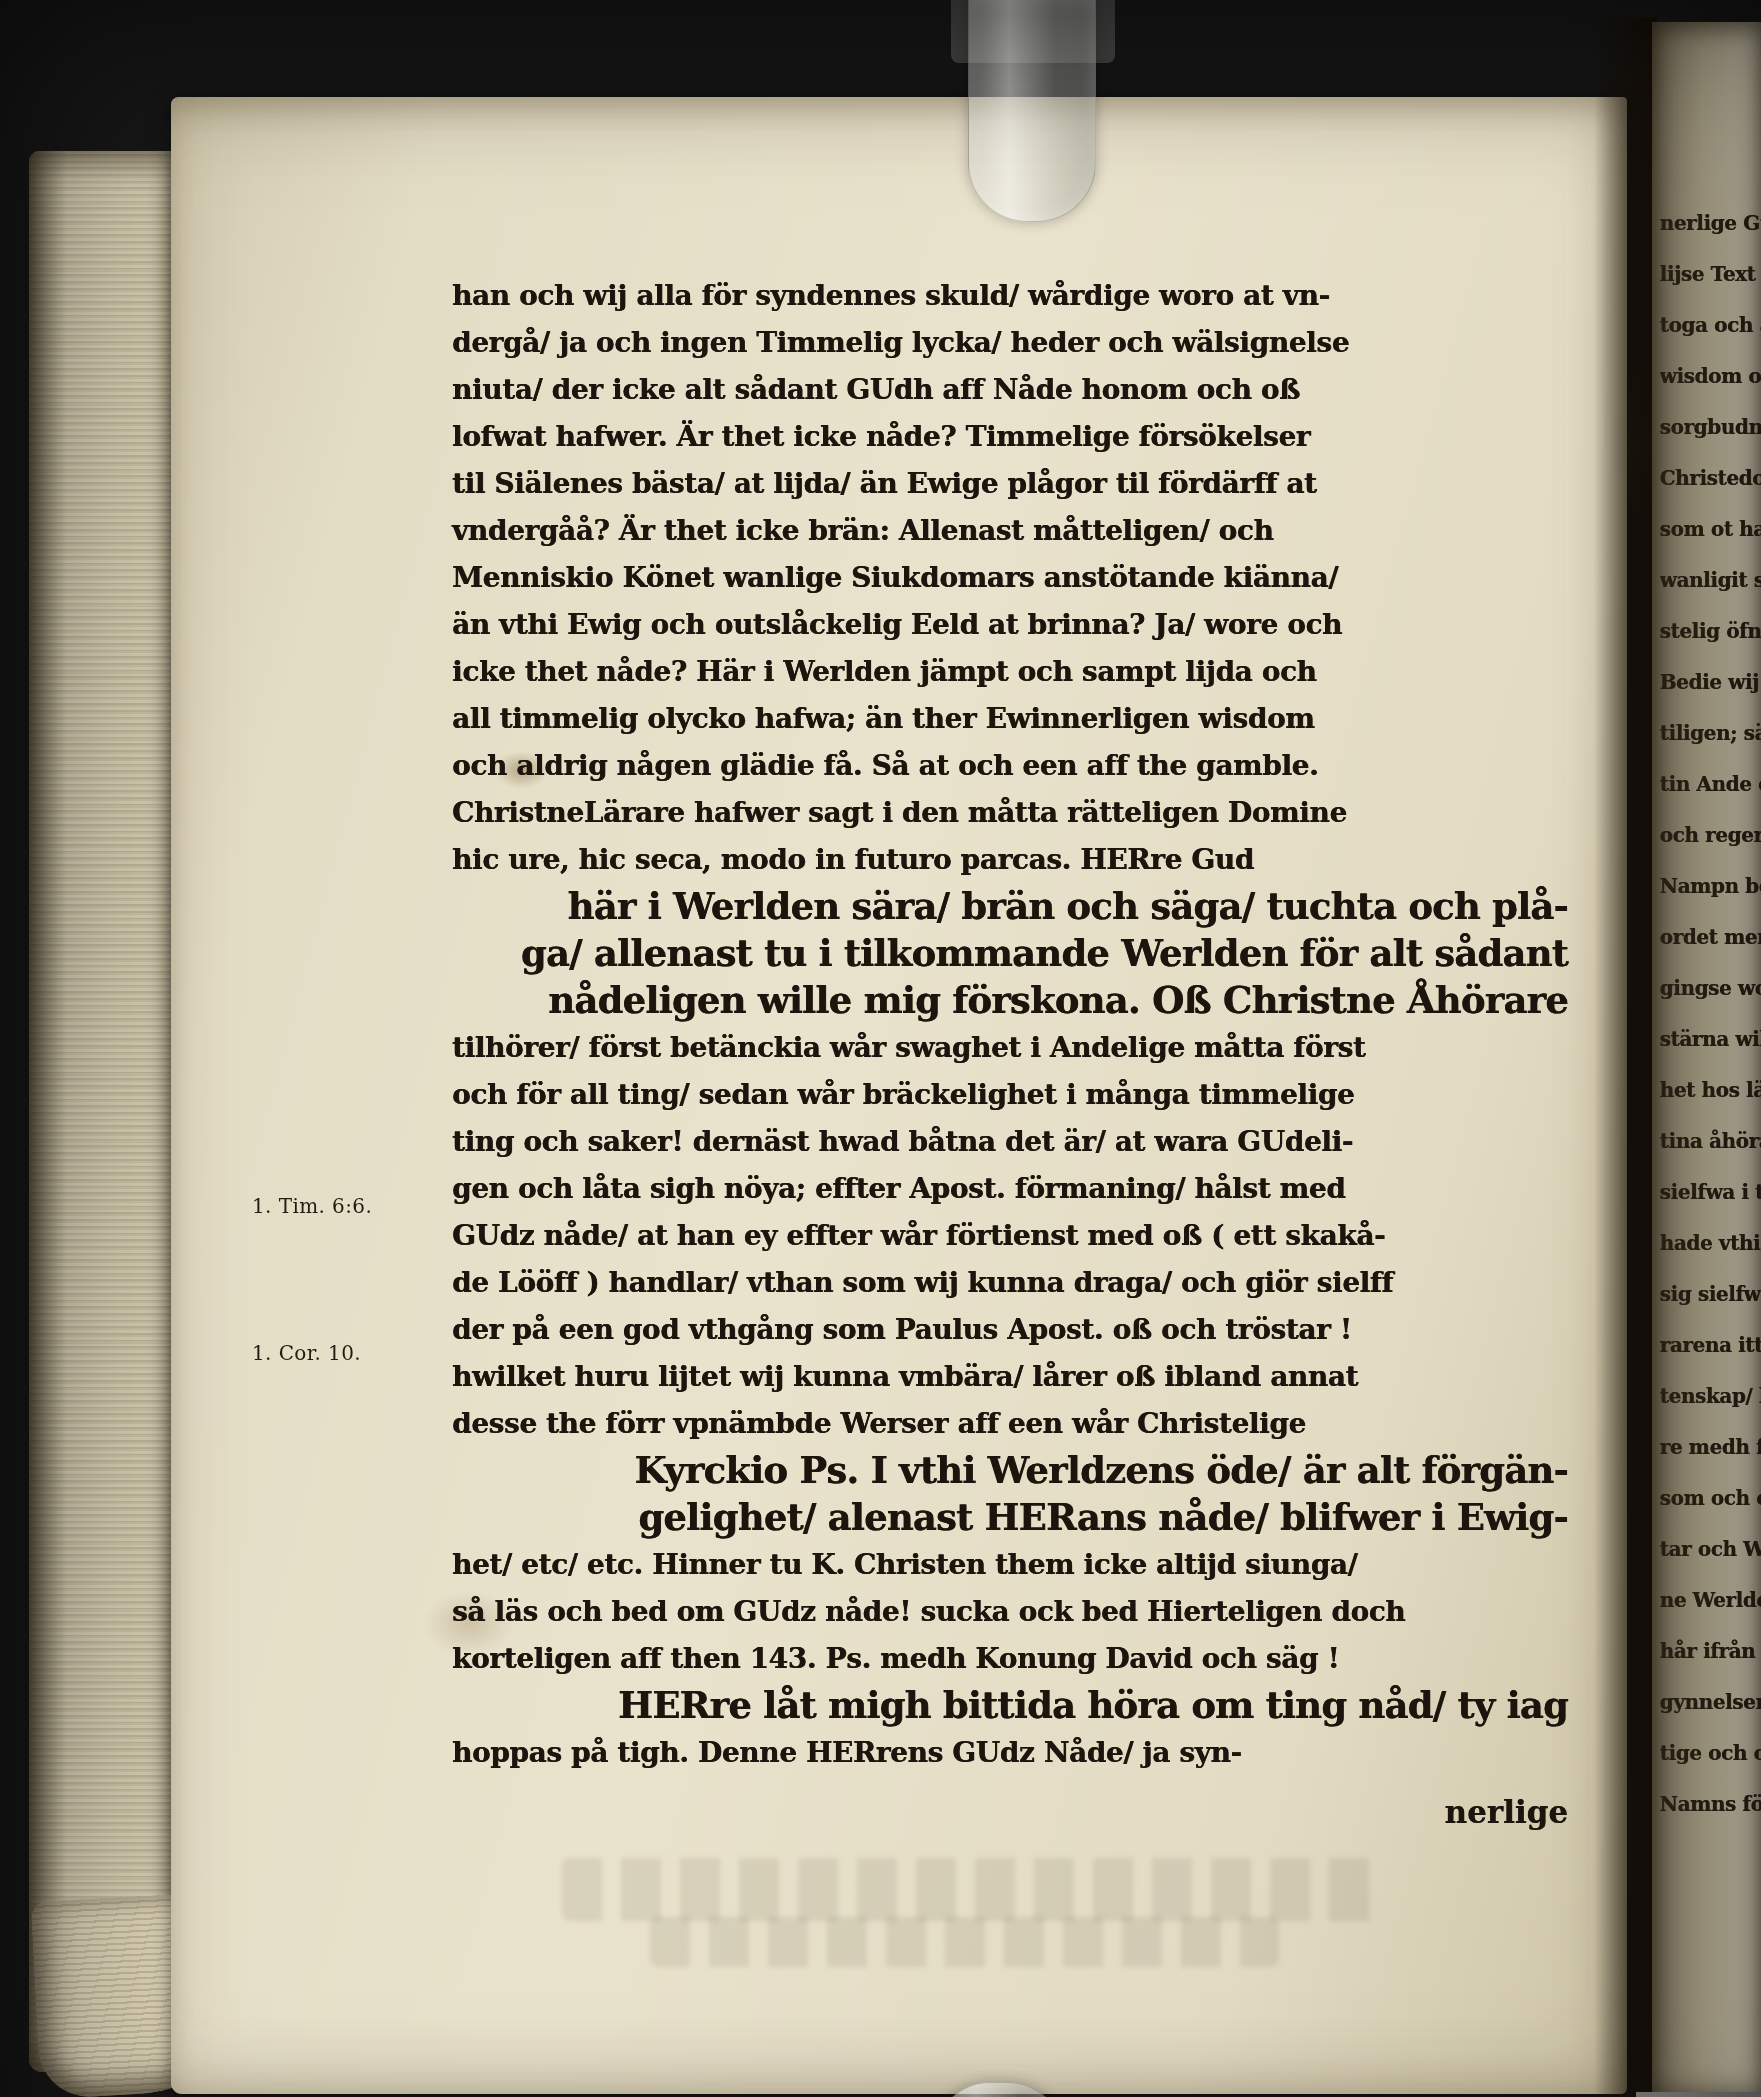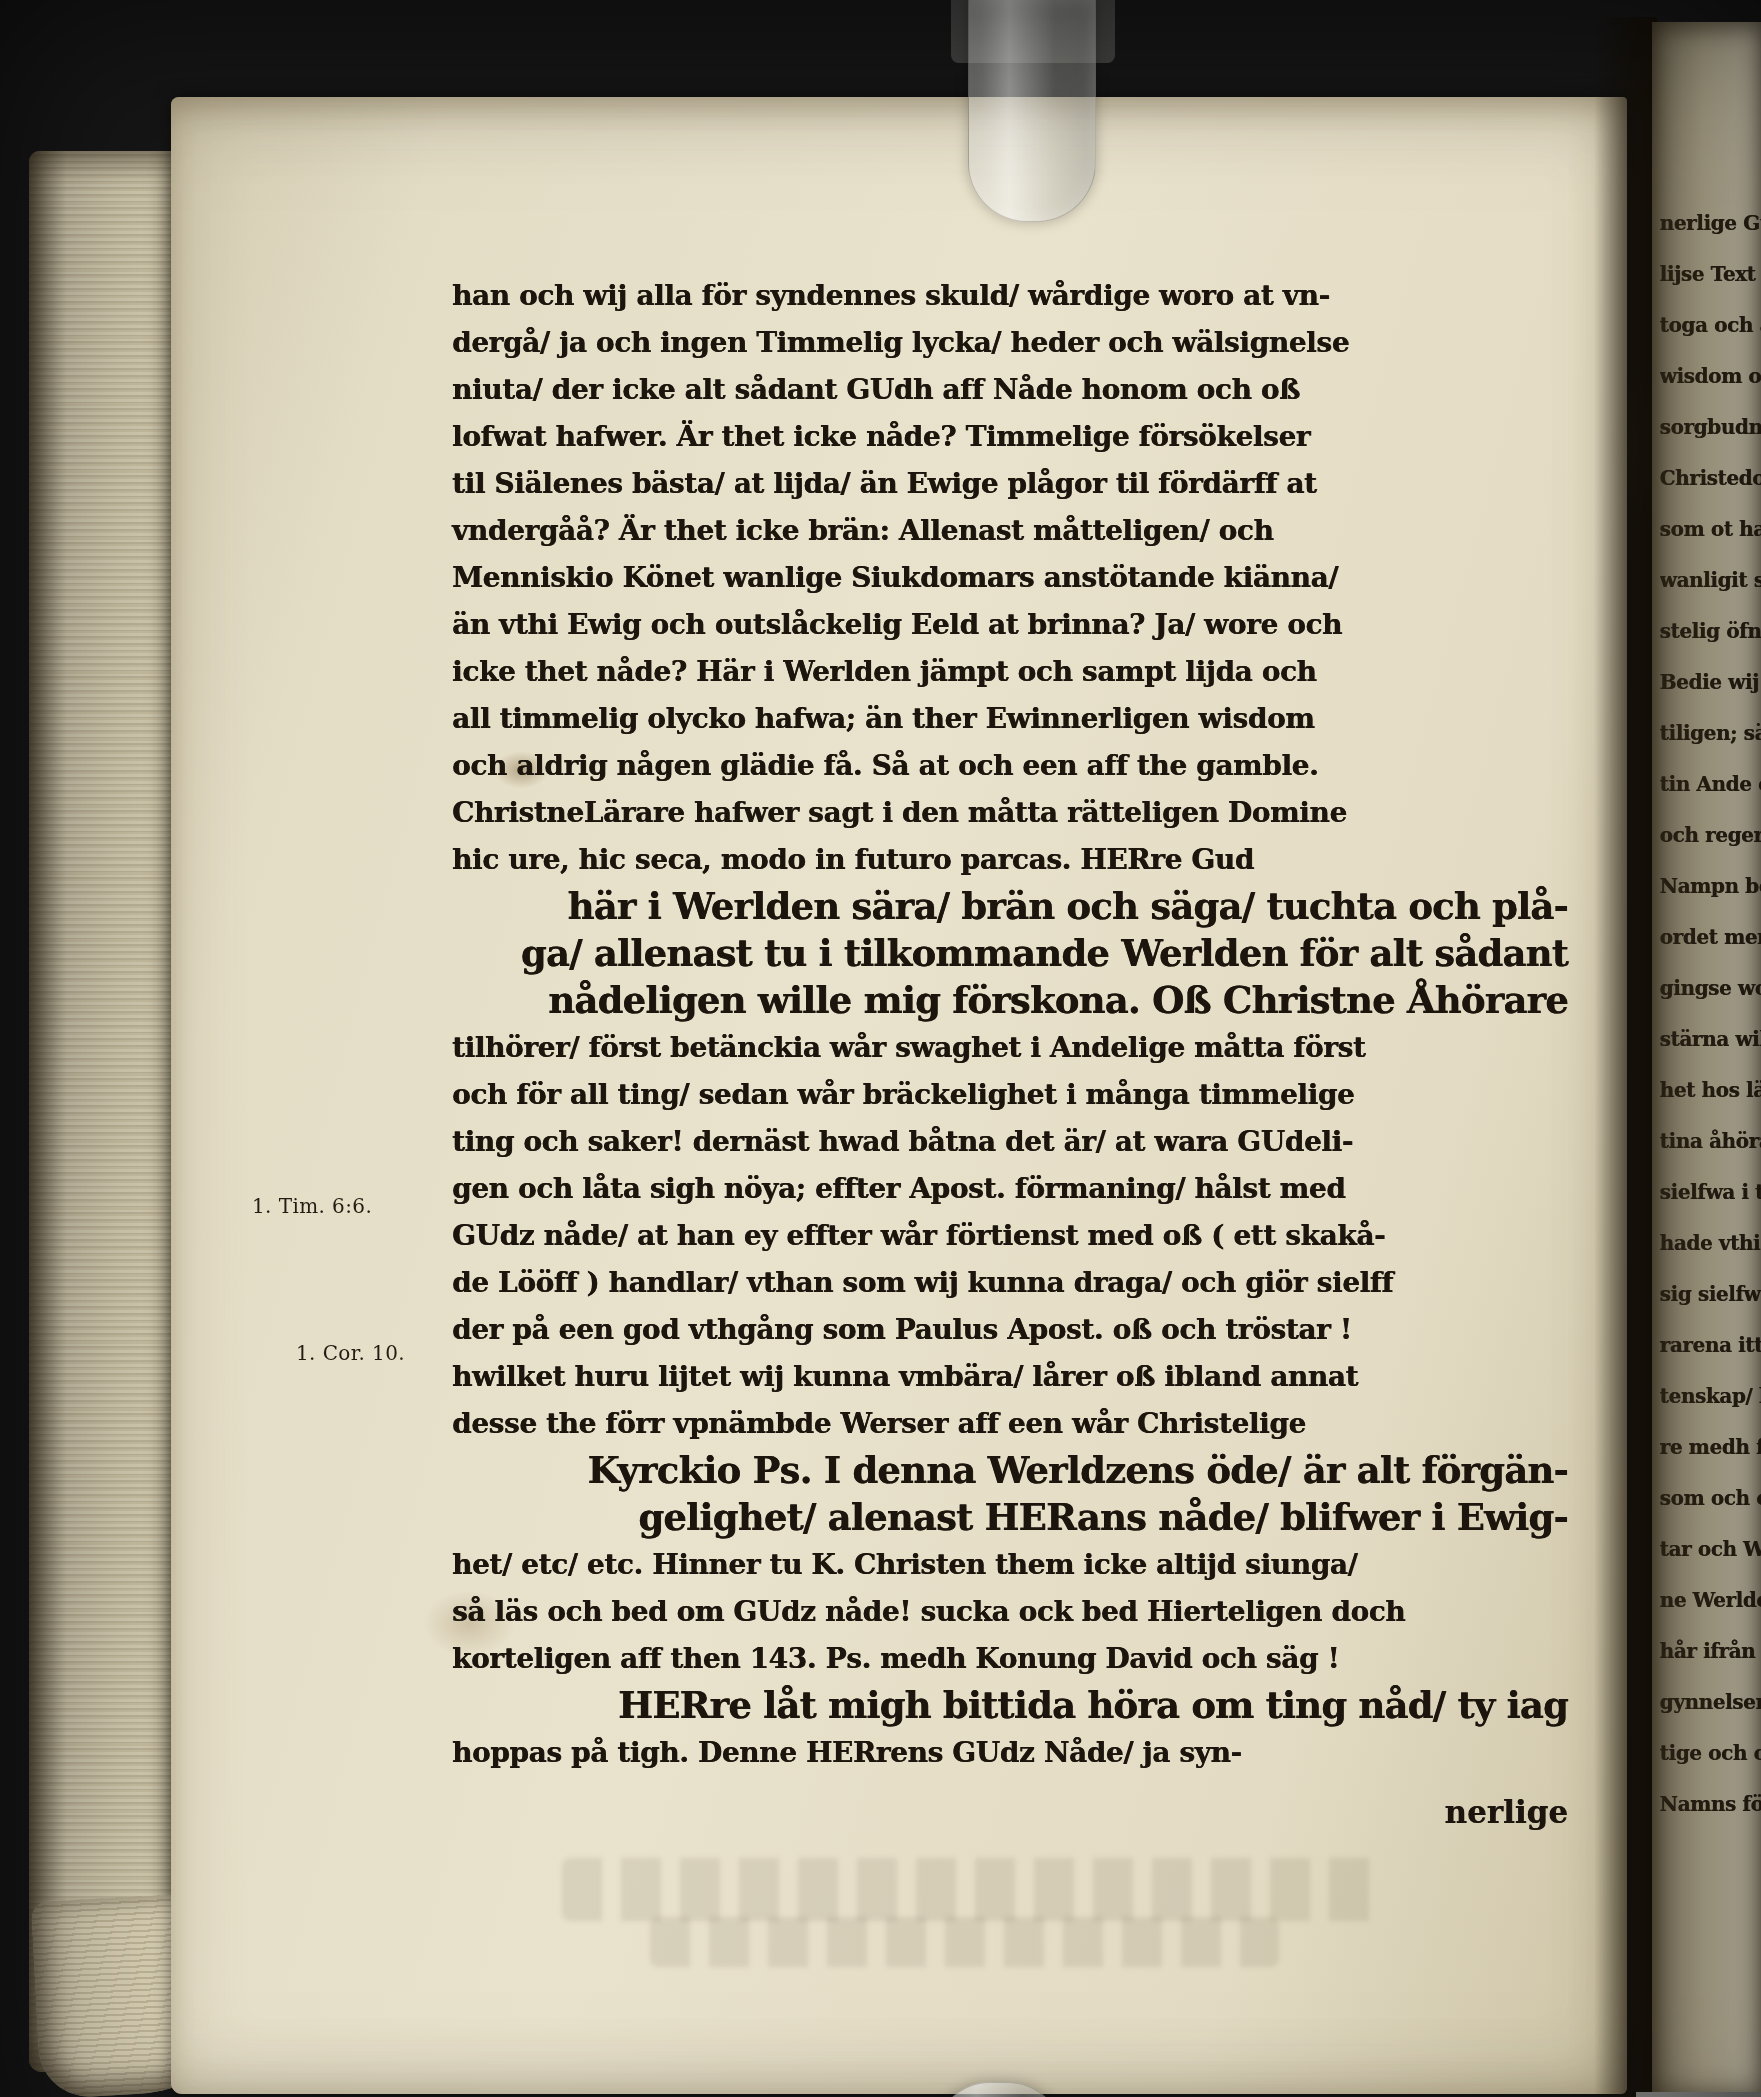--- a/index.html
+++ b/index.html
@@ -55,21 +55,21 @@
     font-size:31px;line-height:47px;font-weight:700;color:#1c150d;
     text-align:right;padding-right:88px;
     text-shadow:0.4px 0 0 rgba(28,21,13,.85);
   }
   .margin-note{
     position:absolute;left:252px;width:180px;
     font-size:20px;font-weight:400;color:#241c12;white-space:nowrap;
     letter-spacing:0.4px;
   }
   .note-1{top:1194px;}
-  .note-2{top:1341px;margin-left:44px;}
+  .note-2{top:1341px;}
   
   .show-through{
     position:absolute;left:562px;width:818px;height:63px;
     background:repeating-linear-gradient(90deg, rgba(70,58,38,.10) 0 40px, rgba(70,58,38,0) 40px 59px);
     filter:blur(2.9px);border-radius:8.4px;
   }
   .ghost-a{top:1858px;}
   .ghost-b{top:1917px;left:650px;width:629px;height:50px;}
   
   .gutter-shadow{
@@ -147,21 +147,21 @@
     <div class="text-line large">nådeligen wille mig förskona. Oß Christne Åhörare</div>
     <div class="text-line">tilhörer/ först betänckia wår swaghet i Andelige måtta först</div>
     <div class="text-line">och för all ting/ sedan wår bräckelighet i många timmelige</div>
     <div class="text-line">ting och saker! dernäst hwad båtna det är/ at wara GUdeli-</div>
     <div class="text-line">gen och låta sigh nöya; effter Apost. förmaning/ hålst med</div>
     <div class="text-line">GUdz nåde/ at han ey effter wår förtienst med oß ( ett skakå-</div>
     <div class="text-line">de Lööff ) handlar/ vthan som wij kunna draga/ och giör sielff</div>
     <div class="text-line">der på een god vthgång som Paulus Apost. oß och tröstar !</div>
     <div class="text-line">hwilket huru lijtet wij kunna vmbära/ lårer oß ibland annat</div>
     <div class="text-line">desse the förr vpnämbde Werser aff een wår Christelige</div>
-    <div class="text-line large">Kyrckio Ps. I denna Werldzens öde/ är alt förgän-</div>
+    <div class="text-line large">Kyrckio Ps. I vthi Werldzens öde/ är alt förgän-</div>
     <div class="text-line large">gelighet/ alenast HERans nåde/ blifwer i Ewig-</div>
     <div class="text-line">het/ etc/ etc. Hinner tu K. Christen them icke altijd siunga/</div>
     <div class="text-line">så läs och bed om GUdz nåde! sucka ock bed Hierteligen doch</div>
     <div class="text-line">korteligen aff then 143. Ps. medh Konung David och säg !</div>
     <div class="text-line large">HERre låt migh bittida höra om ting nåd/ ty iag</div>
     <div class="text-line">hoppas på tigh. Denne HERrens GUdz Nåde/ ja syn-</div>
   </div>
 
 <div class="catchword" style="position:absolute;left:452px;top:1789px;width:1116px;">nerlige</div>
 

